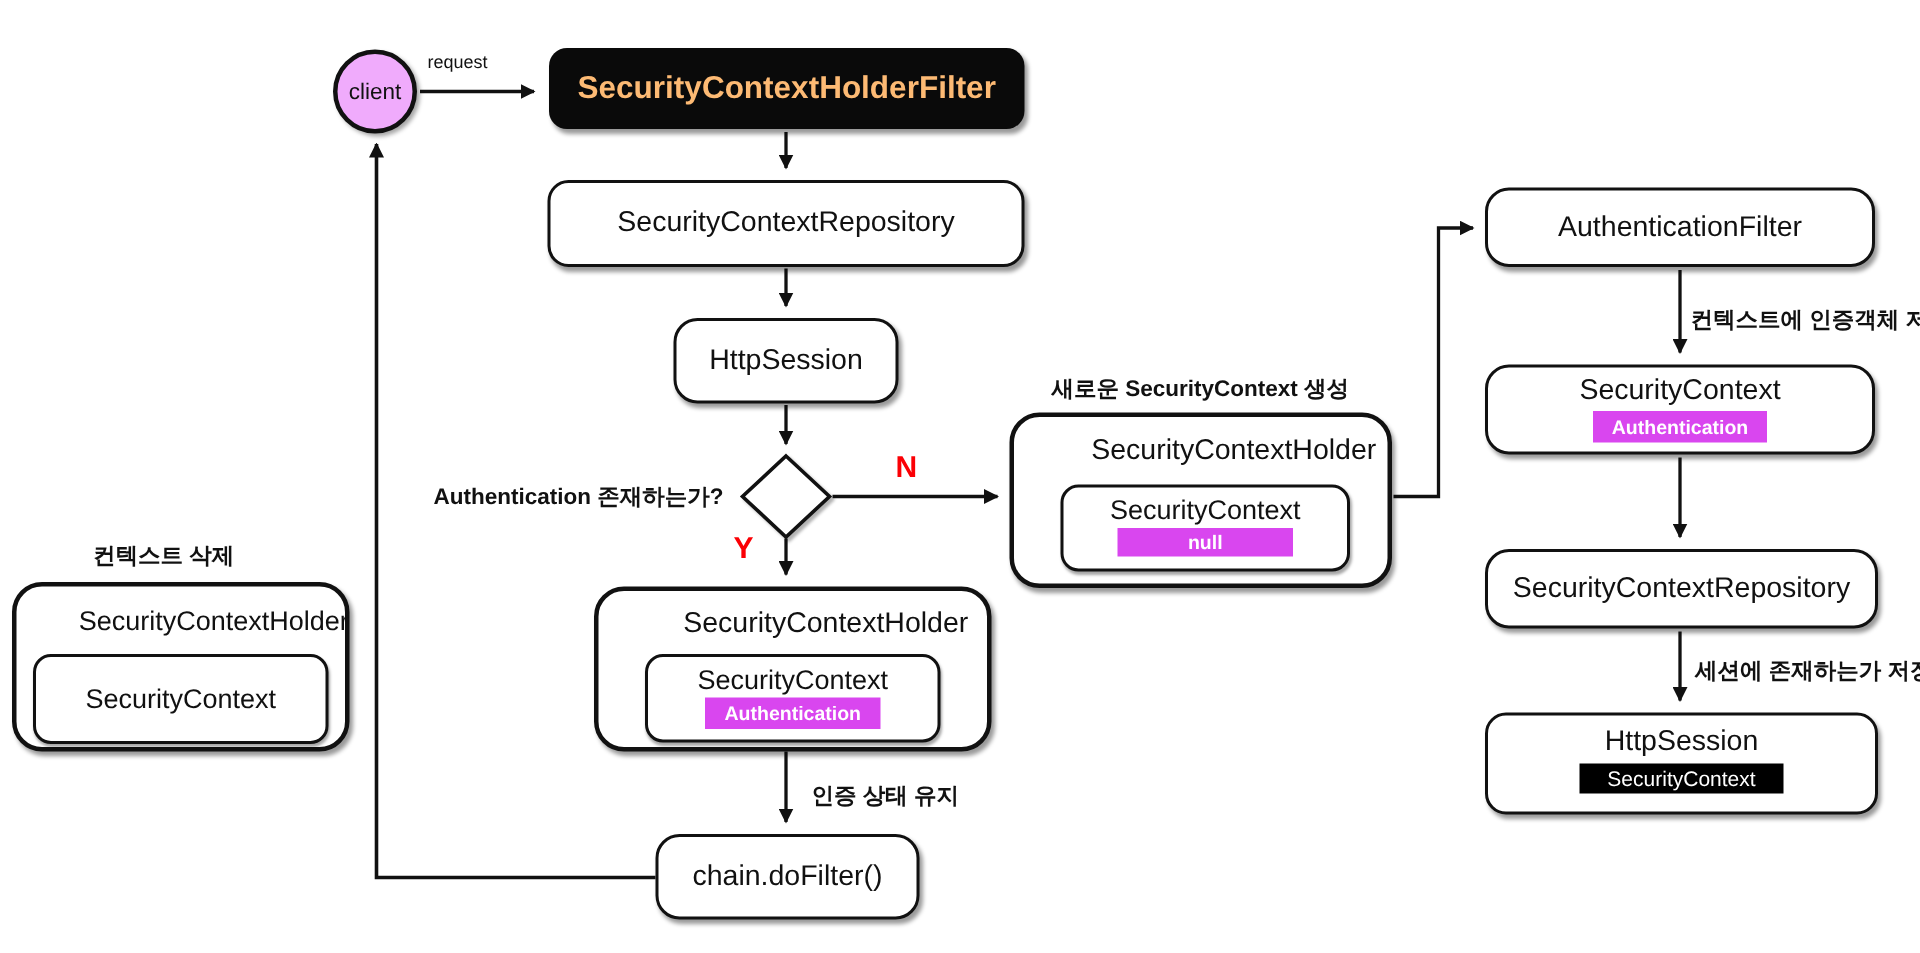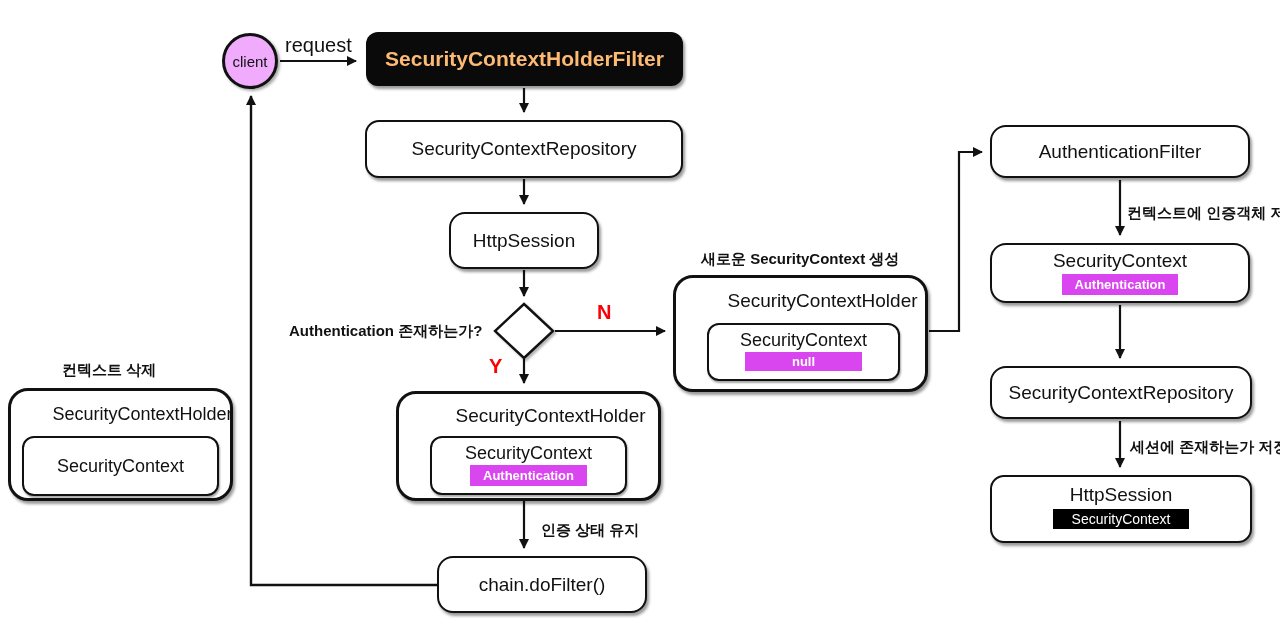--- a/index.html
+++ b/index.html
@@ -24,21 +24,21 @@
   }
   .inner-title{font-size:18px;line-height:24px;margin-top:3px;}
   .badge{
     display:flex;align-items:center;justify-content:center;color:#fff;
     font-size:13px;font-weight:bold;
   }
   .badge.red{background:#d946ef;}
   .badge.black{background:#000;font-weight:normal;font-size:14px;}
   .lbl{position:absolute;font-size:15px;font-weight:bold;color:#111;white-space:nowrap;}
   .lbl.red{color:#fb0005;font-size:20px;}
-  .lbl.plain{font-weight:500;font-size:20px;}
+  .lbl.plain{font-weight:500;font-size:12px;}
   #client{
     position:absolute;left:222px;top:33px;width:56px;height:56px;border-radius:50%;
     background:#f0abfc;border:3px solid #111;box-sizing:border-box;
     display:flex;align-items:center;justify-content:center;font-size:15px;
     box-shadow:2px 2px 3px rgba(0,0,0,.35);
   }
 </style>
 </head>
 <body>
 
@@ -93,21 +93,21 @@
   <div class="box holder" style="left:396px;top:391px;width:265px;height:110px;">
     <div class="h-title" style="margin-top:11px;">SecurityContextHolder</div>
     <div class="inner-box" style="left:31px;top:42px;width:197px;height:59px;">
       <div class="inner-title">SecurityContext</div>
       <div class="badge red" style="width:117px;height:21px;">Authentication</div>
     </div>
   </div>
 
   <div class="lbl" style="left:541px;top:521px;">인증 상태 유지</div>
 
-  <div class="box" style="left:437px;top:556px;width:210px;height:57px;">
+  <div class="box" style="left:437px;top:556px;width:176px;height:57px;">
     <span>chain.doFilter()</span>
   </div>
 
   <div class="lbl" style="left:701px;top:250px;">새로운 SecurityContext 생성</div>
   <div class="box holder" style="left:673px;top:275px;width:255px;height:117px;">
     <div class="h-title" style="margin-top:12px;">SecurityContextHolder</div>
     <div class="inner-box" style="left:31px;top:45px;width:193px;height:58px;">
       <div class="inner-title">SecurityContext</div>
       <div class="badge red" style="width:117px;height:19px;">null</div>
     </div>

